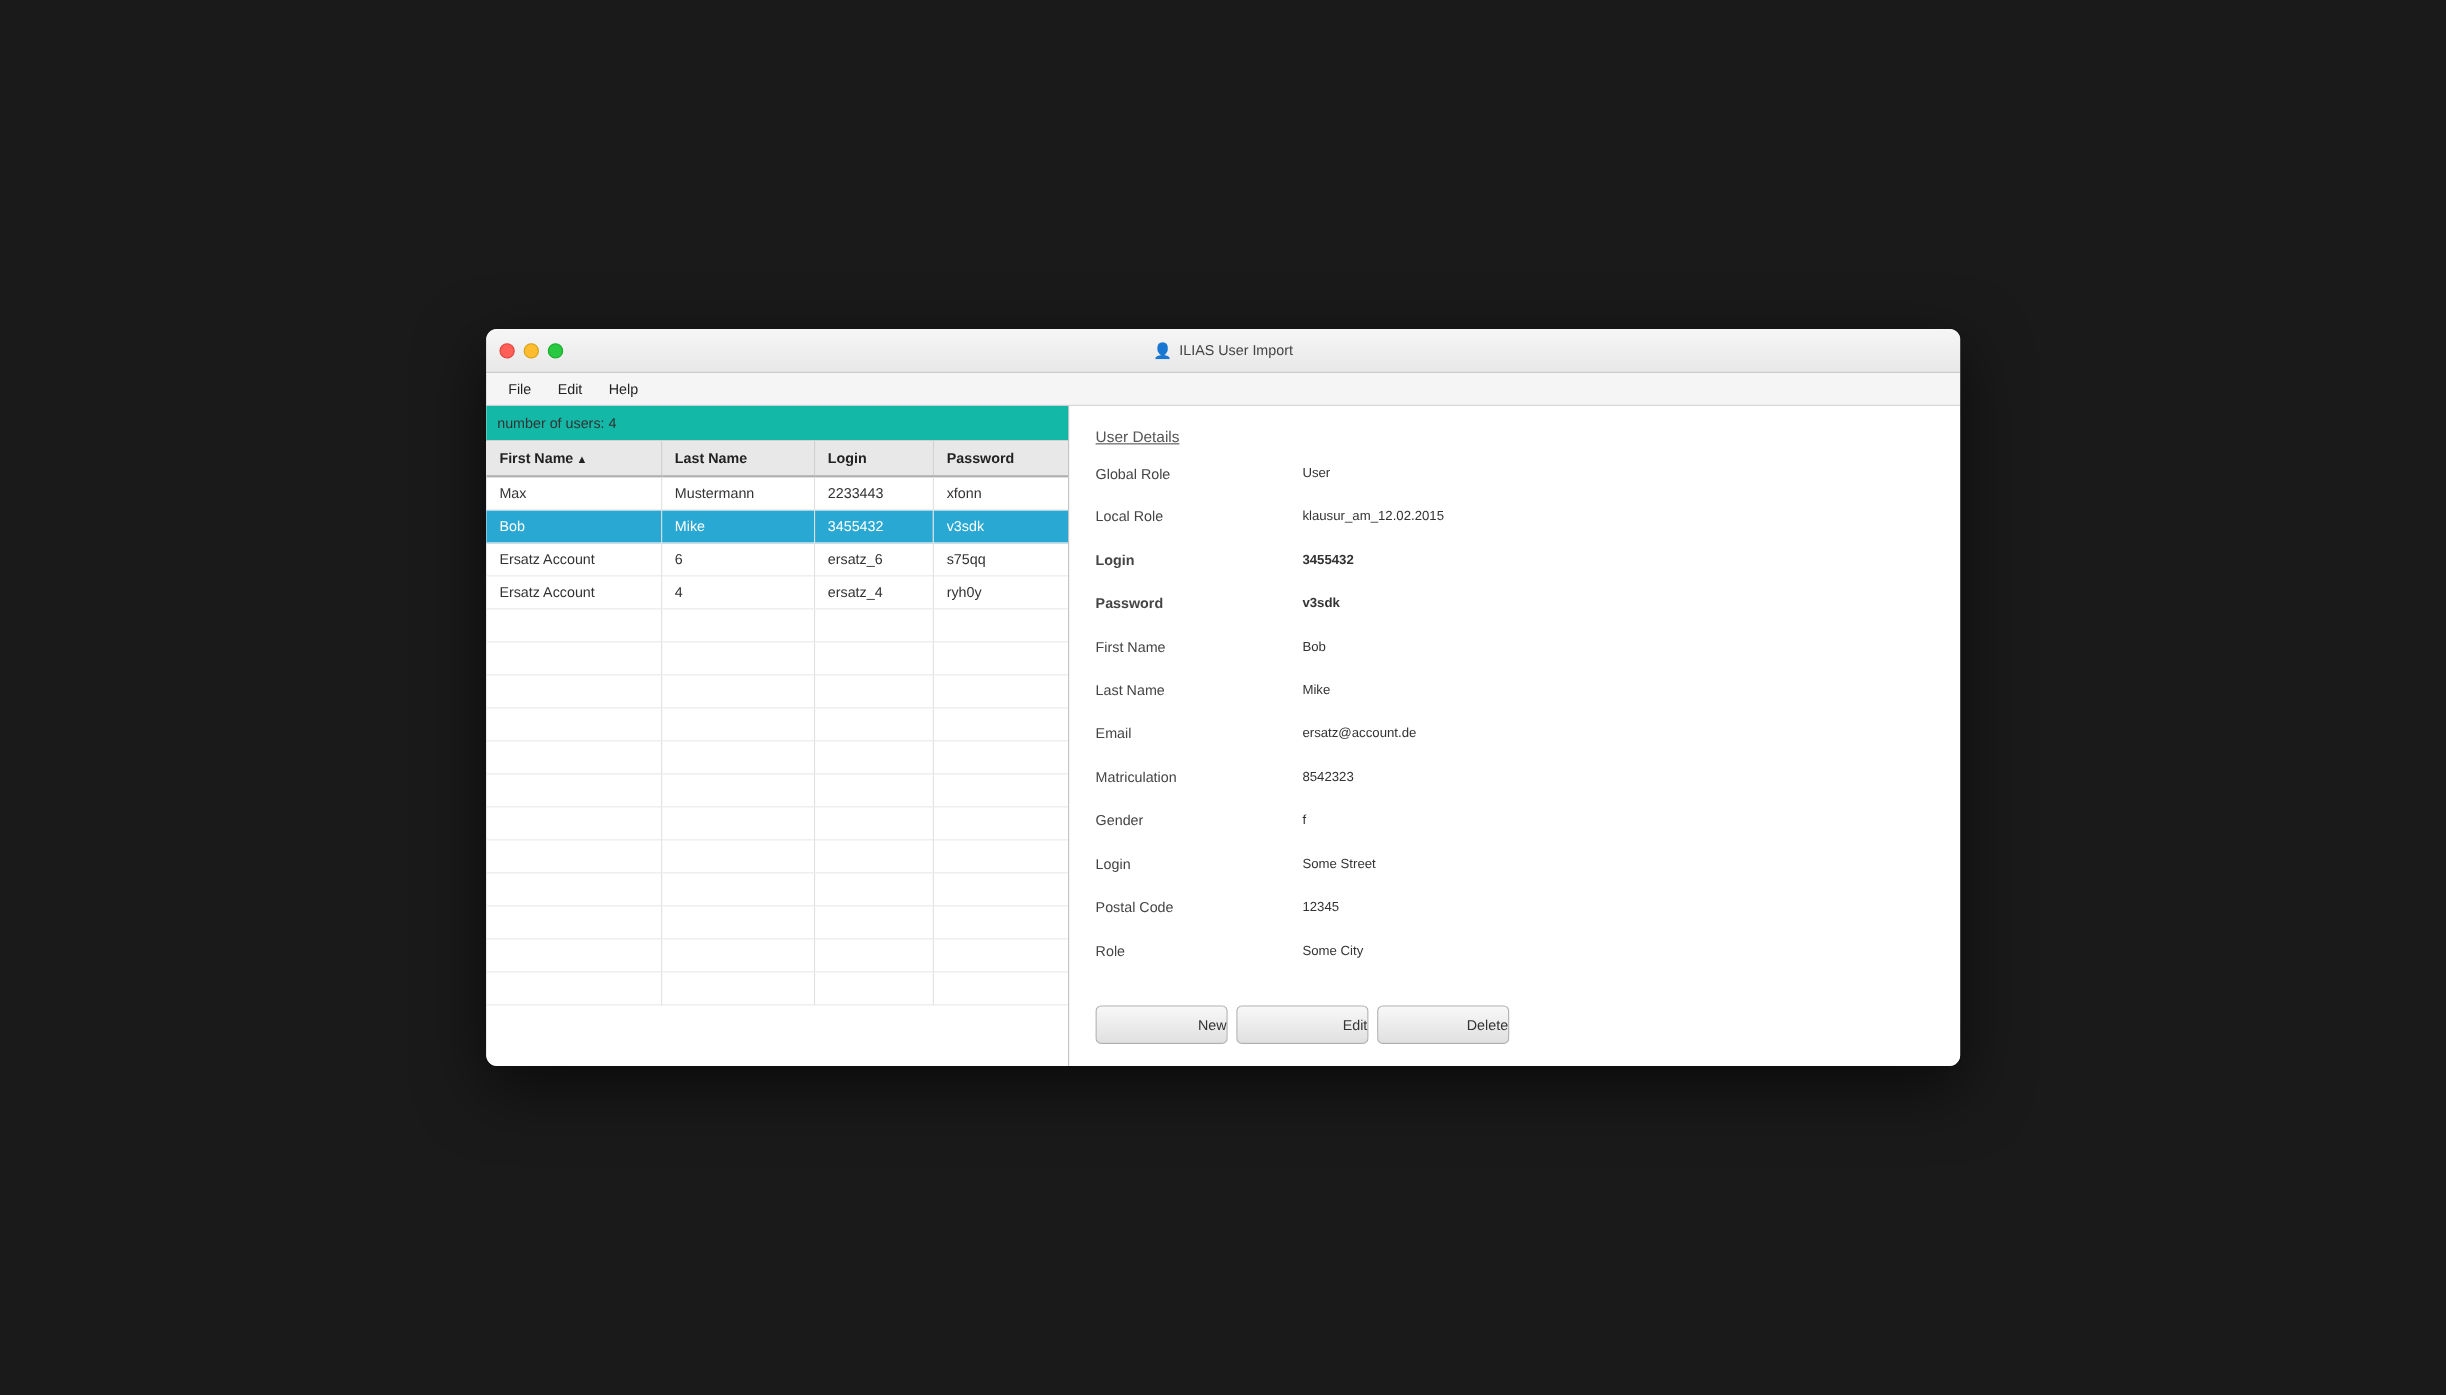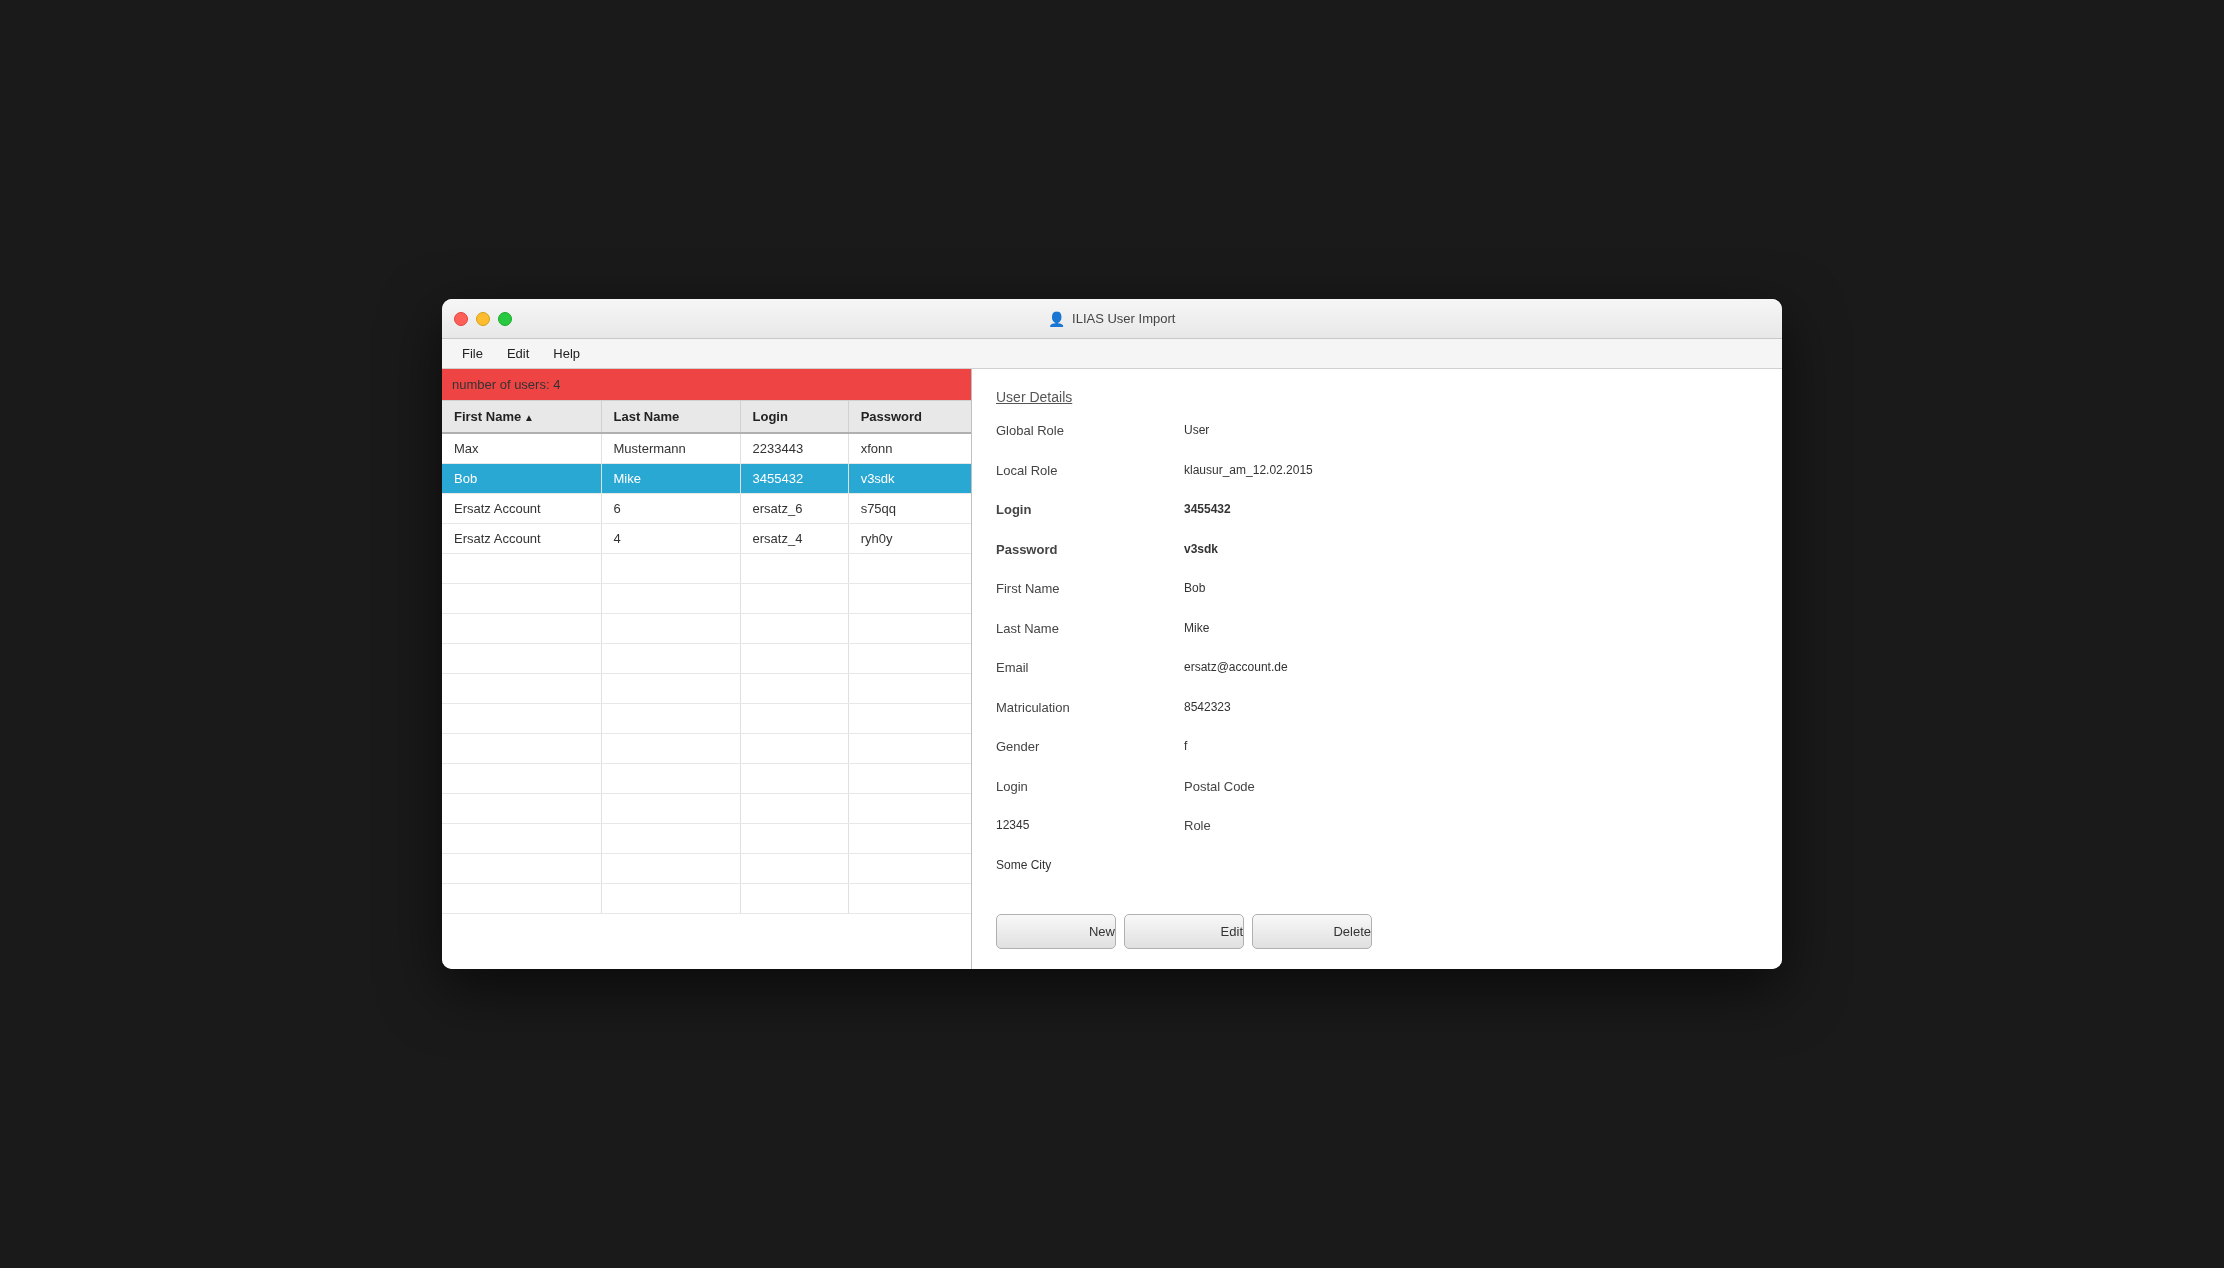--- a/index.html
+++ b/index.html
@@ -81,21 +81,21 @@
       flex: 0 0 530px;
       border-right: 1px solid #c0c0c0;
       display: flex;
       flex-direction: column;
     }
     .user-count {
       padding: 8px 10px;
       font-size: 13px;
       color: #333;
       border-bottom: 1px solid #d0d0d0;
-      background: #ef4444;
+      background: #14b8a6;
     }
     .table-container {
       overflow: auto;
       flex: 1;
     }
     table {
       width: 100%;
       border-collapse: collapse;
     }
     thead tr {
@@ -333,20 +333,21 @@
           <div class="detail-value">Bob</div>
           <div class="detail-label">Last Name</div>
           <div class="detail-value">Mike</div>
           <div class="detail-label">Email</div>
           <div class="detail-value">ersatz@account.de</div>
           <div class="detail-label">Matriculation</div>
           <div class="detail-value">8542323</div>
           <div class="detail-label">Gender</div>
           <div class="detail-value">f</div>
           <div class="detail-label">Login</div>
+          <div class="detail-value">Some Street</div>
           <div class="detail-label">Postal Code</div>
           <div class="detail-value">12345</div>
           <div class="detail-label">Role</div>
           <div class="detail-value">Some City</div>
         </div>
       <div class="buttons-row">
         <button class="action-btn">New</button>
         <button class="action-btn">Edit</button>
         <button class="action-btn">Delete</button>
       </div>

